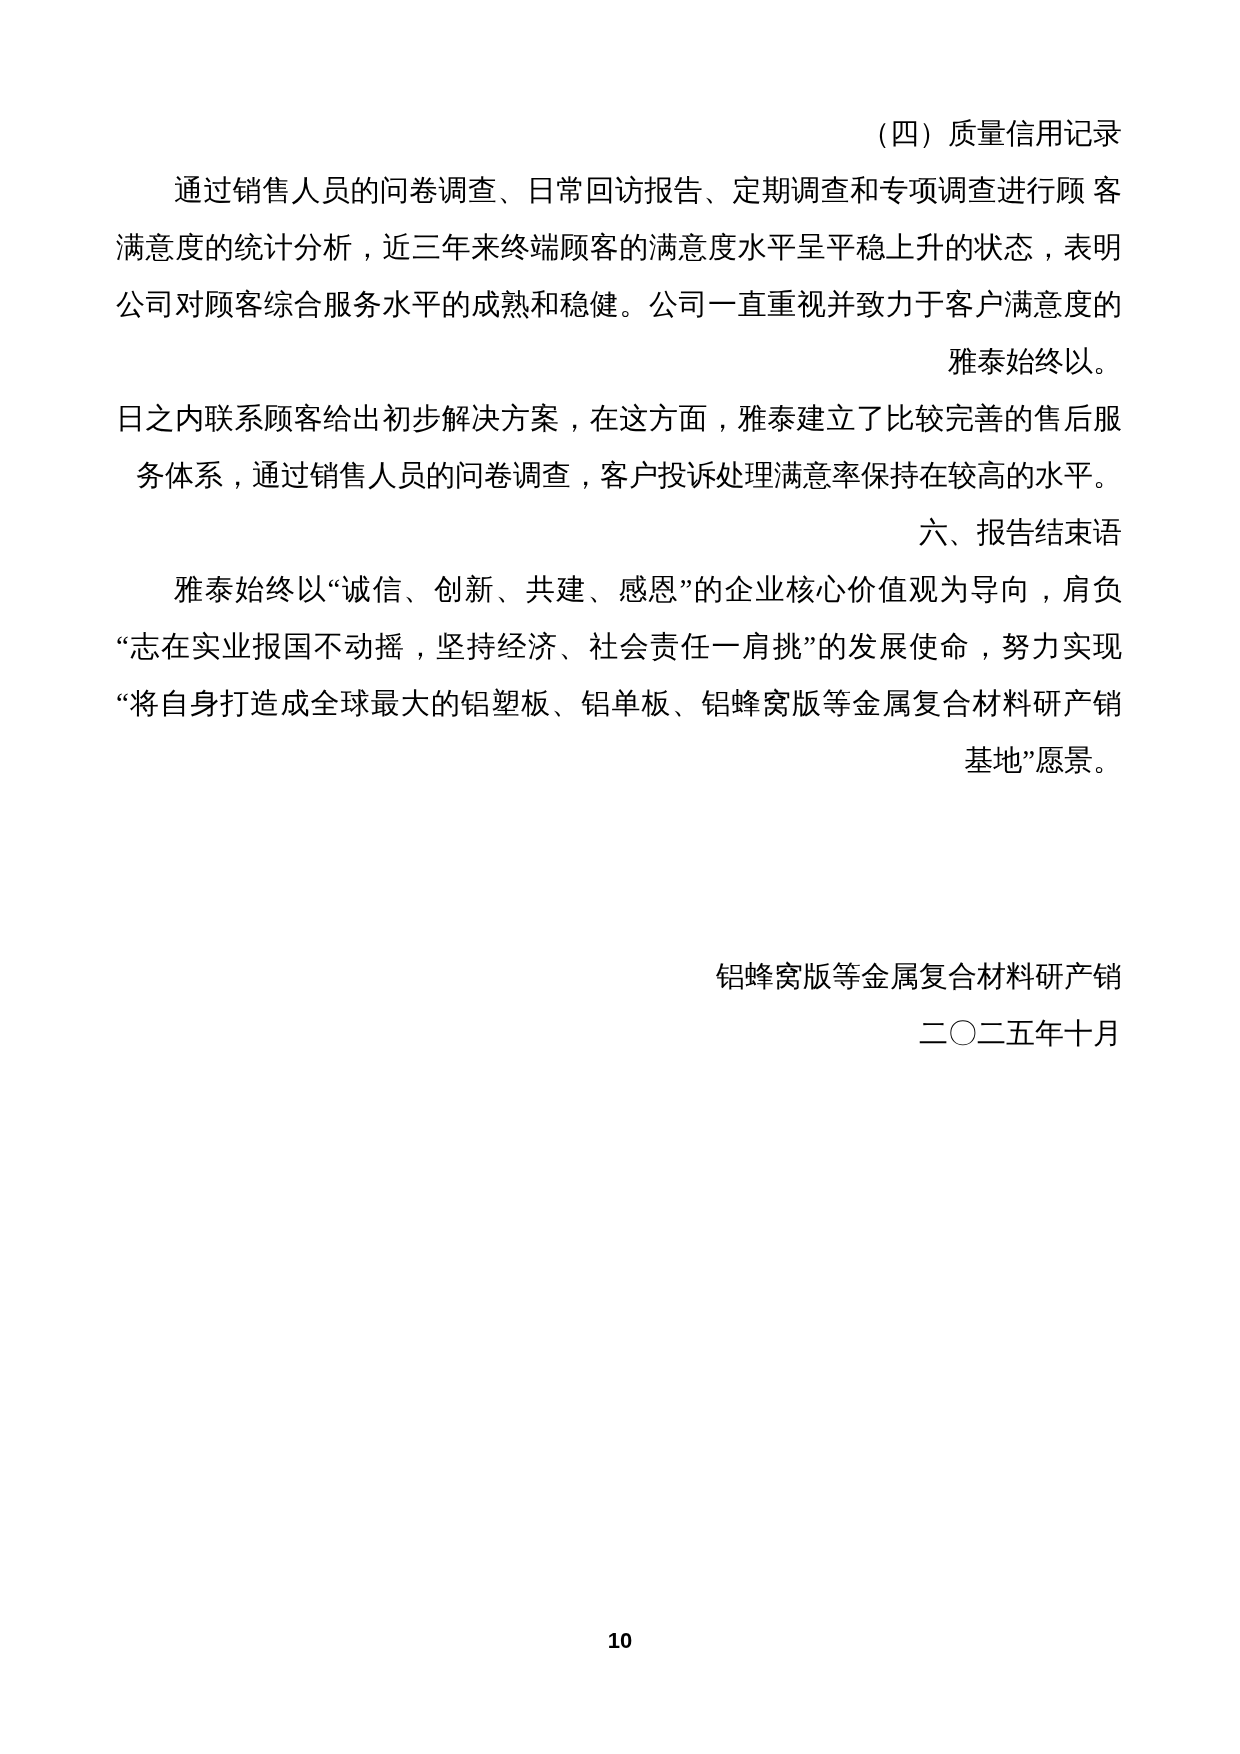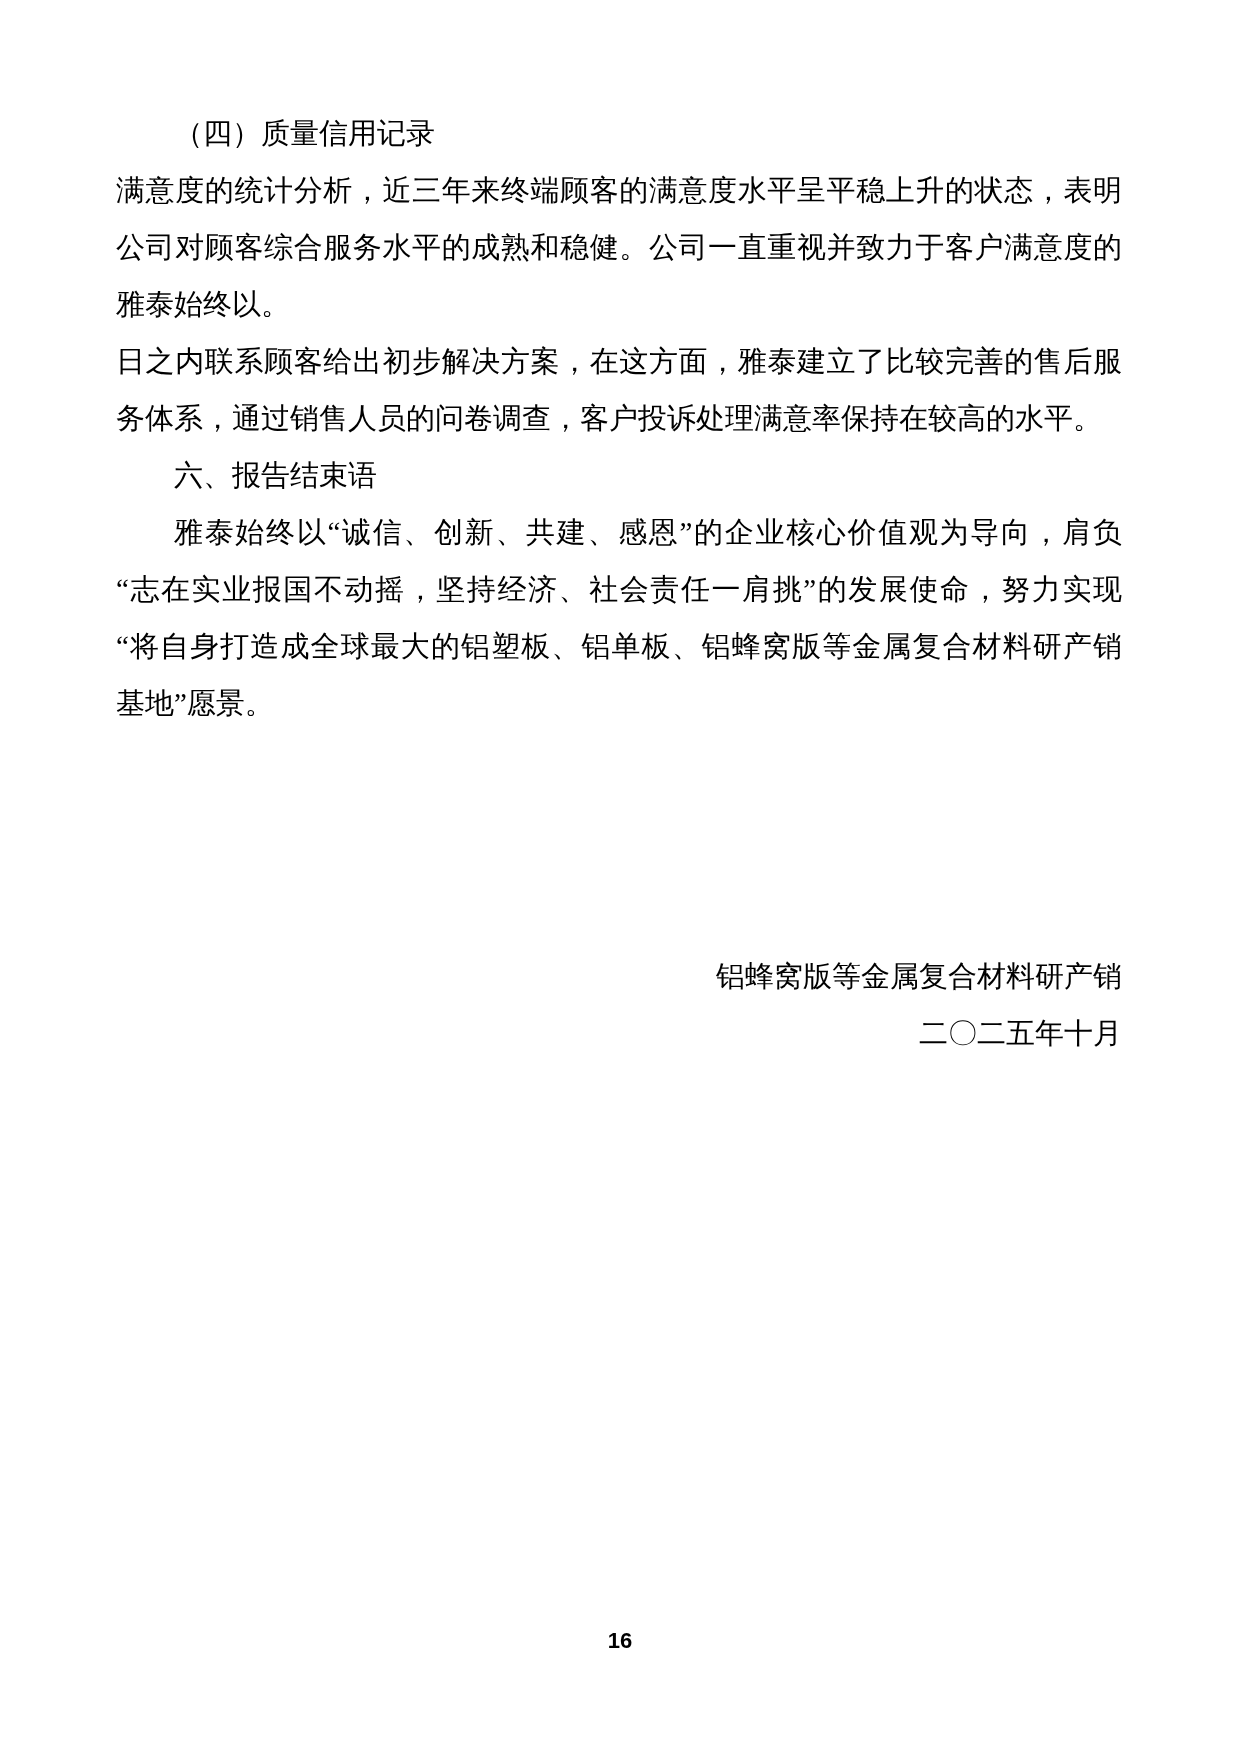--- a/index.html
+++ b/index.html
@@ -20,21 +20,21 @@
     position: absolute;
     left: 116px;
     top: 105px;
     width: 1006px;
   }
   .ln {
     font-size: 29px;
     line-height: 57px;
     height: 57px;
     white-space: pre-wrap;
-    text-align: left;
+    text-align: right;
   }
   .indent {
     text-indent: 58px;
   }
   .just {
     text-align: justify;
     text-align-last: justify;
   }
   .signature {
     position: absolute;
@@ -60,32 +60,33 @@
     line-height: 24px;
   }
 </style>
 </head>
 <body>
 
 <div class="page">
 
   <div class="content">
     <div class="ln indent">（四）质量信用记录</div>
+    <div class="ln indent just">通过销售人员的问卷调查、日常回访报告、定期调查和专项调查进行顾 客</div>
     <div class="ln just">满意度的统计分析，近三年来终端顾客的满意度水平呈平稳上升的状态，表明</div>
     <div class="ln just">公司对顾客综合服务水平的成熟和稳健。公司一直重视并致力于客户满意度的</div>
     <div class="ln">雅泰始终以。</div>
     <div class="ln just">日之内联系顾客给出初步解决方案，在这方面，雅泰建立了比较完善的售后服</div>
     <div class="ln">务体系，通过销售人员的问卷调查，客户投诉处理满意率保持在较高的水平。</div>
     <div class="ln indent">六、报告结束语</div>
     <div class="ln indent just">雅泰始终以“诚信、创新、共建、感恩”的企业核心价值观为导向，肩负</div>
     <div class="ln just">“志在实业报国不动摇，坚持经济、社会责任一肩挑”的发展使命，努力实现</div>
     <div class="ln just">“将自身打造成全球最大的铝塑板、铝单板、铝蜂窝版等金属复合材料研产销</div>
     <div class="ln">基地”愿景。</div>
   </div>
 
   <div class="signature">
     <div class="sig-line">铝蜂窝版等金属复合材料研产销</div>
     <div class="sig-line">二〇二五年十月</div>
   </div>
 
-  <div class="pagenum">16</div>
+  <div class="pagenum">10</div>
 
 </div>
 
 </body></html>

